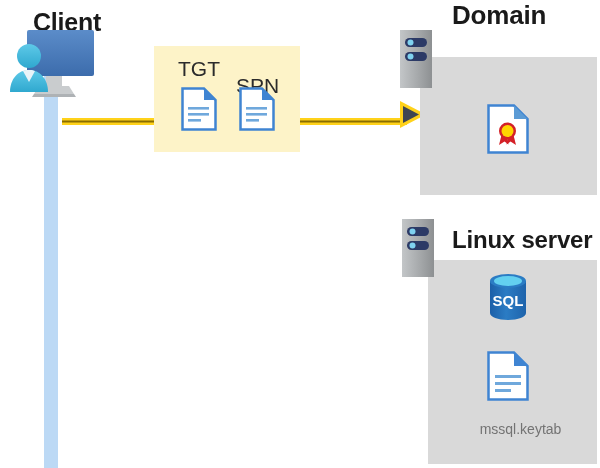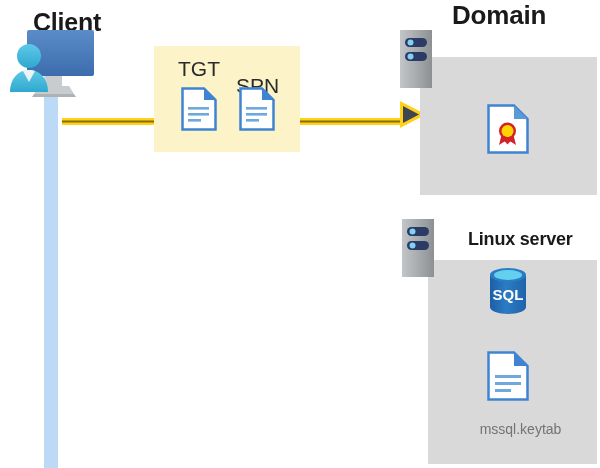--- a/index.html
+++ b/index.html
@@ -36,22 +36,21 @@
   }
   #dc-title {
     left: 452px;
     top: 4px;
     width: 140px;
     font-size: 26px;
   }
   #linux-title {
     left: 452px;
     top: 228px;
-    font-size: 18px;
-    margin-left: 16px;
+    font-size: 24px;
   }
 
   
   #client-lifeline {
     left: 44px;
     top: 70px;
     width: 14px;
     height: 398px;
     background: #bcd9f5;
   }
@@ -115,21 +114,21 @@
   
   .rack-icon {
     width: 32px;
     height: 58px;
   }
   #dc-rack { left: 400px; top: 30px; }
   #linux-rack { left: 402px; top: 219px; }
 
   
   #cert-icon { left: 487px; top: 104px; width: 42px; height: 50px; }
-  #sql-icon  { left: 486px; top: 266px; width: 44px; height: 50px; }
+  #sql-icon  { left: 486px; top: 272px; width: 44px; height: 50px; }
   #keytab-icon { left: 487px; top: 351px; width: 42px; height: 50px; }
   #keytab-label {
     left: 428px;
     top: 421px;
     width: 185px;
     text-align: center;
     font-size: 14px;
     color: #737373;
   }
 

